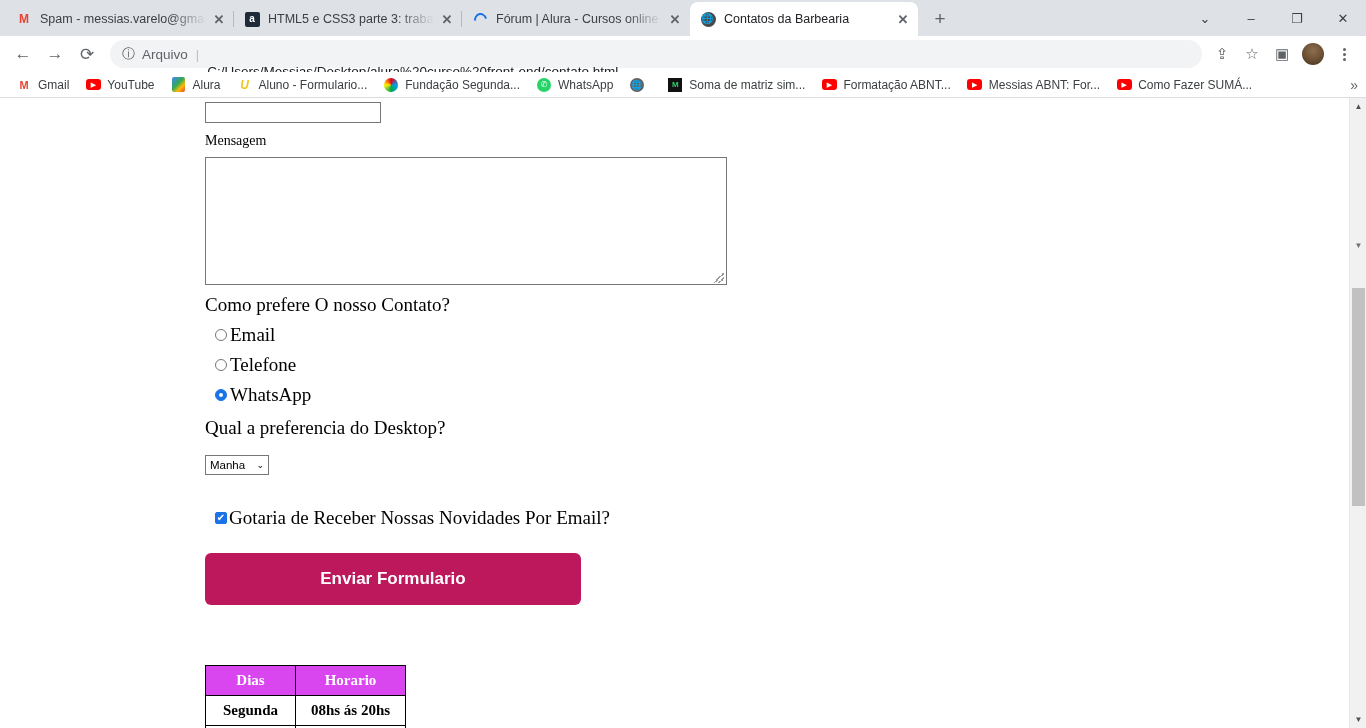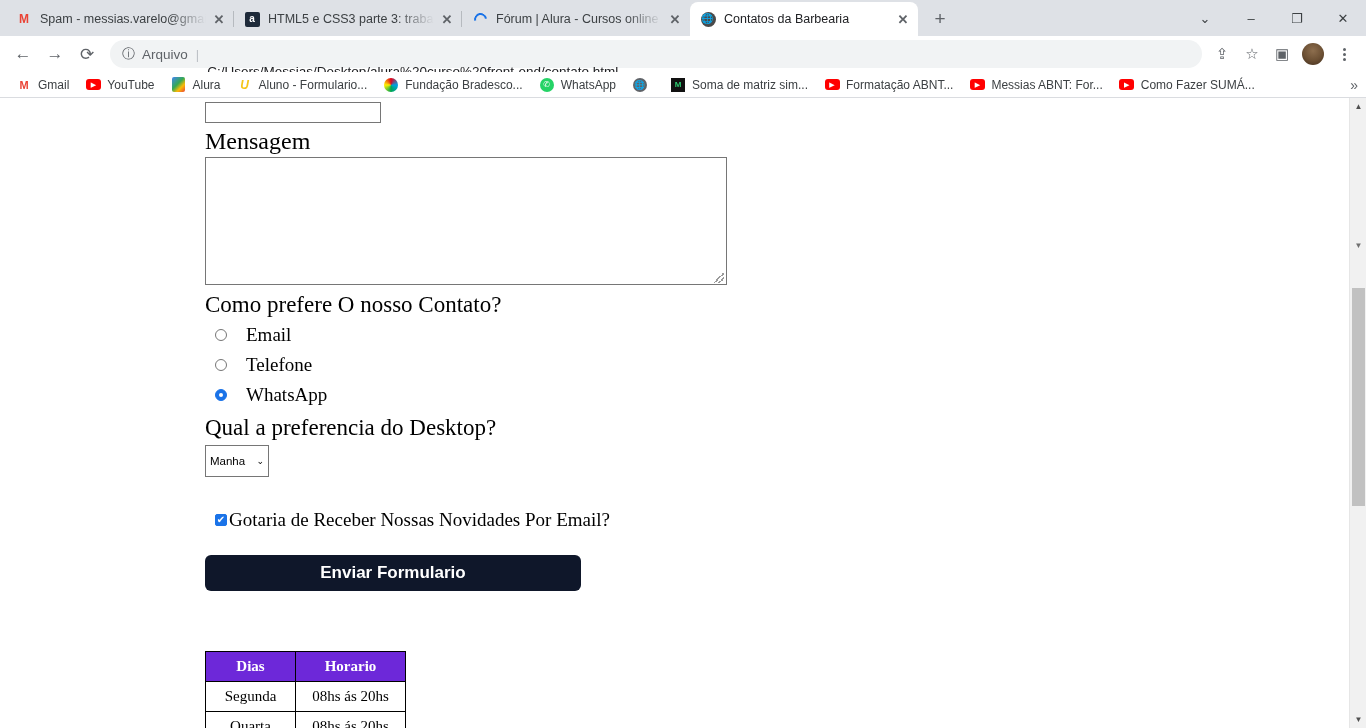--- a/index.html
+++ b/index.html
@@ -141,78 +141,78 @@
     position:absolute; left:0; top:-22px; width: 1349px;
     font-family: "Liberation Serif", serif;
     color: #000;
     padding-left: 205px;
   }
   .field-label { font-size: 19px; line-height: 24px; margin: 0 0 2px 0; }
   .text-input {
     width: 176px; height: 21px; border: 1px solid #767676; background:#fff;
     display:block; margin-bottom: 5px;
   }
-  .msg-label { font-size: 24px; line-height: 26px; margin: 0 0 3px 0; }
+  .msg-label { font-size: 14px; line-height: 26px; margin: 0 0 3px 0; }
   .textarea {
     width: 522px; height: 128px; border:1px solid #767676; background:#fff;
     position: relative; margin-bottom: 5px;
   }
   .resize-grip {
     position:absolute; right:2px; bottom:1px; width:10px; height:10px;
     background:
       linear-gradient(135deg, transparent 0 45%, #9a9a9a 45% 55%, transparent 55% 100%),
       linear-gradient(135deg, transparent 0 70%, #9a9a9a 70% 80%, transparent 80% 100%);
   }
-  .question { font-size: 23px; line-height: 30px; margin: 3px 0 0 0; }
-  .radio-row { display:flex; align-items:center; height: 30px; gap: 16px; }
+  .question { font-size: 19px; line-height: 30px; margin: 3px 0 0 0; }
+  .radio-row { display:flex; align-items:center; height: 30px; }
   .radio {
     width: 12px; height: 12px; border-radius:50%; border:1px solid #767676;
     background:#fff; margin-left: 10px; margin-right: 3px; flex:0 0 12px;
     position: relative;
   }
   .radio.checked { border-color:#1a73e8; background:#1a73e8; }
   .radio.checked::after {
     content:""; position:absolute; left:3px; top:3px; width:4px; height:4px;
     border-radius:50%; background:#fff;
   }
   .radio-label { font-size: 19px; line-height: 22px; }
   .select {
     display:inline-flex; align-items:center; justify-content:space-between;
-    height: 32px; min-width: 64px; border:1px solid #767676; background:#fff;
+    height: 20px; min-width: 64px; border:1px solid #767676; background:#fff;
     font-family:"Liberation Sans", sans-serif; font-size: 11.5px; color:#000;
-    padding: 0 4px 0 4px; margin-top: 2px; margin-bottom: 10px;
+    padding: 0 4px 0 4px; margin-top: 12px; margin-bottom: 10px;
   }
   .select .caret { font-size: 9px; margin-left: 6px; }
   .check-row { display:flex; align-items:center; height:30px; margin-top: 18px; }
   .checkbox {
     width: 12px; height: 12px; flex:0 0 12px; margin-left: 10px; margin-right: 2px;
     background:#1a73e8; border:1px solid #1a73e8; border-radius:2px;
     display:flex;align-items:center;justify-content:center;
     color:#fff; font-size: 10px; line-height:1;
     font-family:"Liberation Sans", sans-serif;
   }
   .check-label { font-size: 19px; text-align: right; }
   .submit-btn {
-    margin-top: 20px; width: 376px; height: 36px;
-    background: #0f172a; border: none; border-radius: 6px;
+    margin-top: 20px; width: 376px; height: 52px;
+    background: #be185d; border: none; border-radius: 6px;
     color: #ffffff; font-family:"Liberation Sans", sans-serif;
     font-size: 17px; font-weight: 700;
     display:flex; align-items:center; justify-content:center;
   }
   .sched-table {
     margin-top: 60px; border-collapse: collapse;
     font-family:"Liberation Serif", serif;
   }
   .sched-table th {
-    background: #6d28d9; color:#fff; font-weight:700; font-size:15px;
+    background: #d946ef; color:#fff; font-weight:700; font-size:15px;
     border: 1px solid #000; padding: 6px 16px; text-align:center;
   }
   .sched-table td {
     border: 1px solid #000; padding: 6px 14px; font-size: 15px;
-    text-align:center; color:#000;
+    text-align:center; color:#000;font-weight:bold;
   }
   .col-dias { width: 90px; }
   .col-hora { width: 110px; }
 
   
   .vscroll {
     position:absolute; right:0; top:98px; width:17px; height: 630px;
     background:#f1f1f1; border-left:1px solid #e6e6e6;
   }
   .vs-arrow {
@@ -325,21 +325,21 @@
     <div class="bm">
       <span class="bm-ic">
           <span class="ic-alunou">U</span>
         </span>
       <span class="bm-label">Aluno - Formulario...</span>
     </div>
     <div class="bm">
       <span class="bm-ic">
           <span class="ic-brad"></span>
         </span>
-      <span class="bm-label">Fundação Bradesco...</span>
+      <span class="bm-label">Fundação Segunda...</span>
     </div>
     <div class="bm">
       <span class="bm-ic">
           <span class="ic-wa">✆</span>
         </span>
       <span class="bm-label">WhatsApp</span>
     </div>
     <div class="bm">
       <span class="bm-ic">
           <span class="ic-globe">🌐</span>

